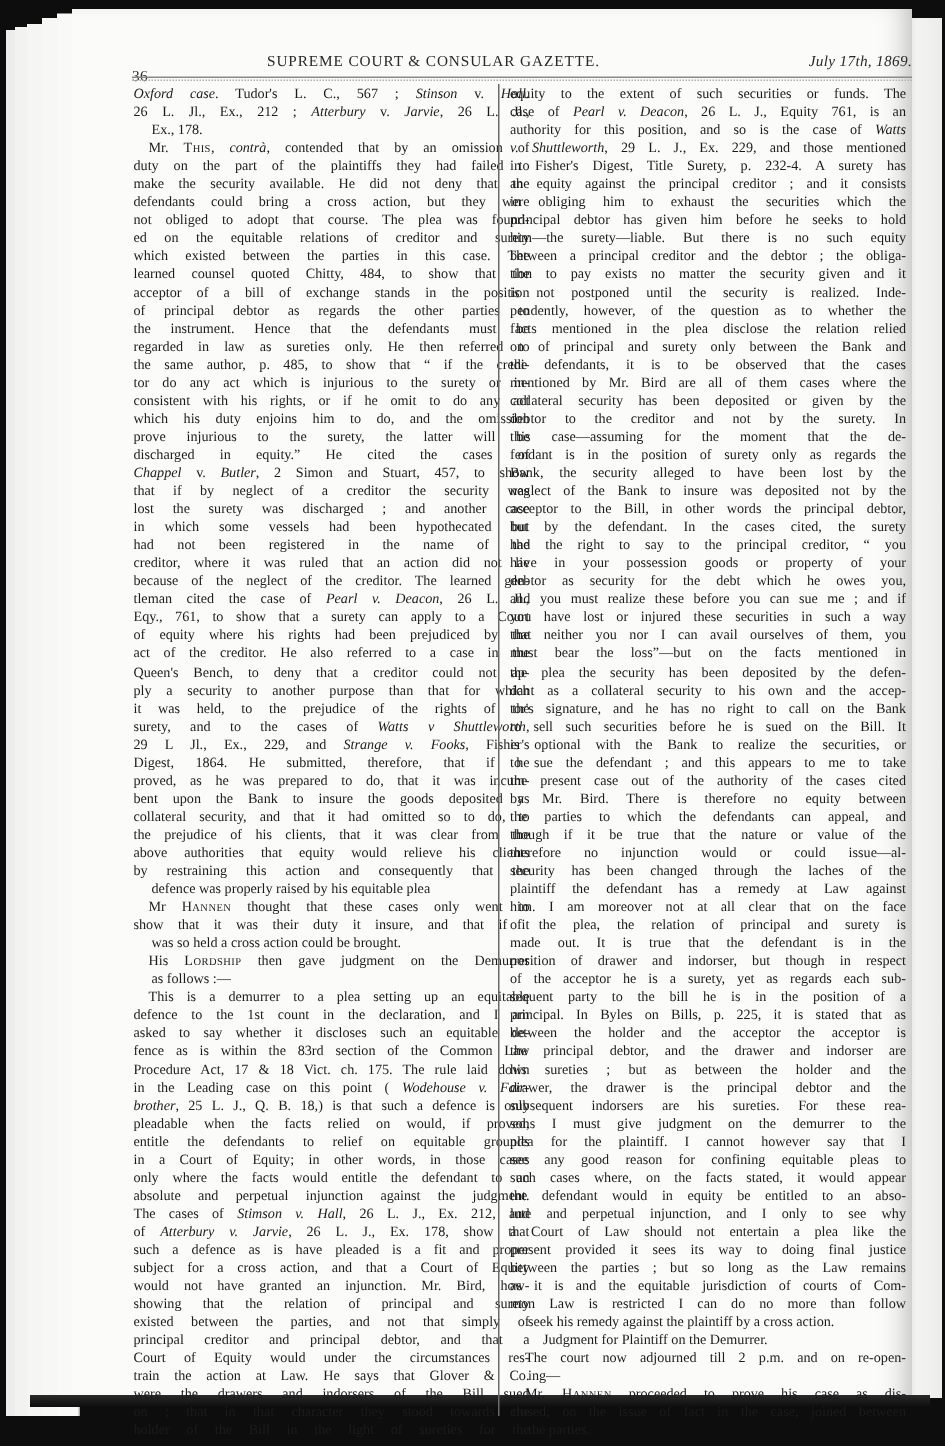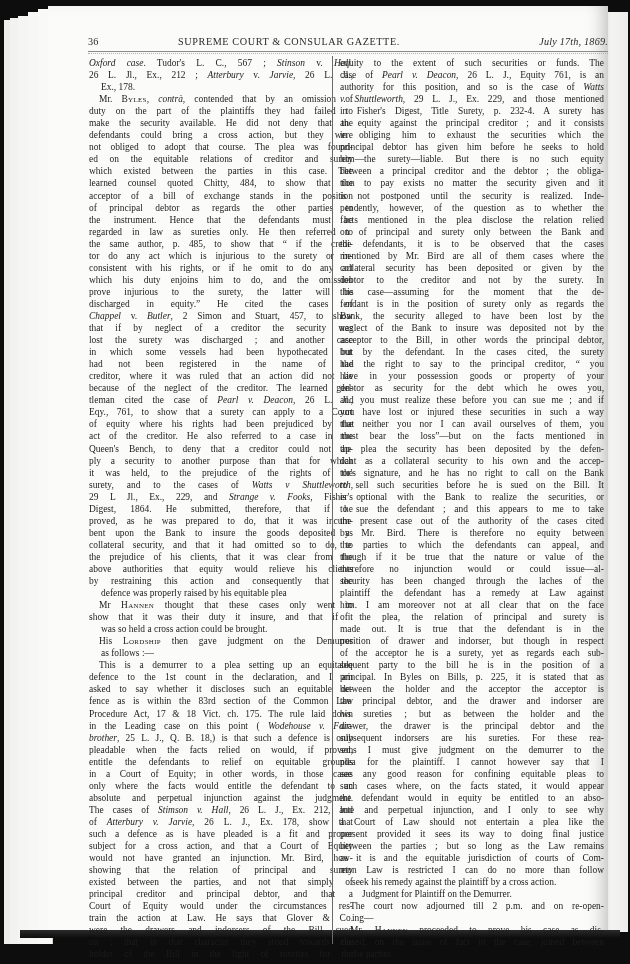--- a/index.html
+++ b/index.html
@@ -25,21 +25,21 @@
     background: #fbfbfa;
     box-shadow: inset -14px 0 18px -10px rgba(0,0,0,0.25);
   }
   .bottom-shadow { position:absolute; left: 20px; top: 930px; width: 600px; height: 8px;
     background: linear-gradient(#2a2a2a, #0d0d0d); }
 
   .running-head {
     position: absolute; left: 88px; top: 36px; width: 520px; height: 14px;
     font-size: 10.2px; color: #2a2a2a; letter-spacing: 0.2px;
   }
-  .running-head .pageno { position: absolute; left: 0; top: 0; }
+  .running-head .pageno { position: absolute; left: 0; top: 10px; }
   .running-head .title { position: absolute; left: 90px; top: 0; letter-spacing: 0.6px; }
   .running-head .date { position: absolute; right: 0; top: 0; font-style: italic; }
   .rule { position: absolute; left: 88px; top: 51px; width: 520px; height: 0;
           border-top: 1px solid #8a8a8a; }
   .rule2 { position: absolute; left: 88px; top: 53px; width: 520px; height: 0;
            border-top: 1px dotted #b0b0b0; }
 
   .col {
     position: absolute; top: 57px; width: 264px;
     font-size: 9.45px; line-height: 12.05px; color: #1c1c1c;
@@ -73,21 +73,21 @@
     <span class="title">SUPREME COURT &amp; CONSULAR GAZETTE.</span>
     <span class="date">July 17th, 1869.</span>
   </div>
   <div class="rule"></div>
   <div class="rule2"></div>
 
   <div class="col left" id="col-left">
       <span class="ln"><i>Oxford case</i>. Tudor's L. C., 567 ; <i>Stinson</i> v. <i>Hall</i>.</span>
       <span class="ln">26 L. Jl., Ex., 212 ; <i>Atterbury</i> v. <i>Jarvie</i>, 26 L. Jl.,</span>
       <span class="ln last">Ex., 178.</span>
-      <span class="ln ind">Mr. <span class="sc">Byles</span>, <i>contrà</i>, contended that by an omission of</span>
+      <span class="ln ind">Mr. <span class="sc">This</span>, <i>contrà</i>, contended that by an omission of</span>
       <span class="ln">duty on the part of the plaintiffs they had failed to</span>
       <span class="ln">make the security available. He did not deny that the</span>
       <span class="ln">defendants could bring a cross action, but they were</span>
       <span class="ln">not obliged to adopt that course. The plea was found-</span>
       <span class="ln">ed on the equitable relations of creditor and surety</span>
       <span class="ln">which existed between the parties in this case. The</span>
       <span class="ln">learned counsel quoted Chitty, 484, to show that the</span>
       <span class="ln">acceptor of a bill of exchange stands in the position</span>
       <span class="ln">of principal debtor as regards the other parties to</span>
       <span class="ln">the instrument. Hence that the defendants must be</span>

